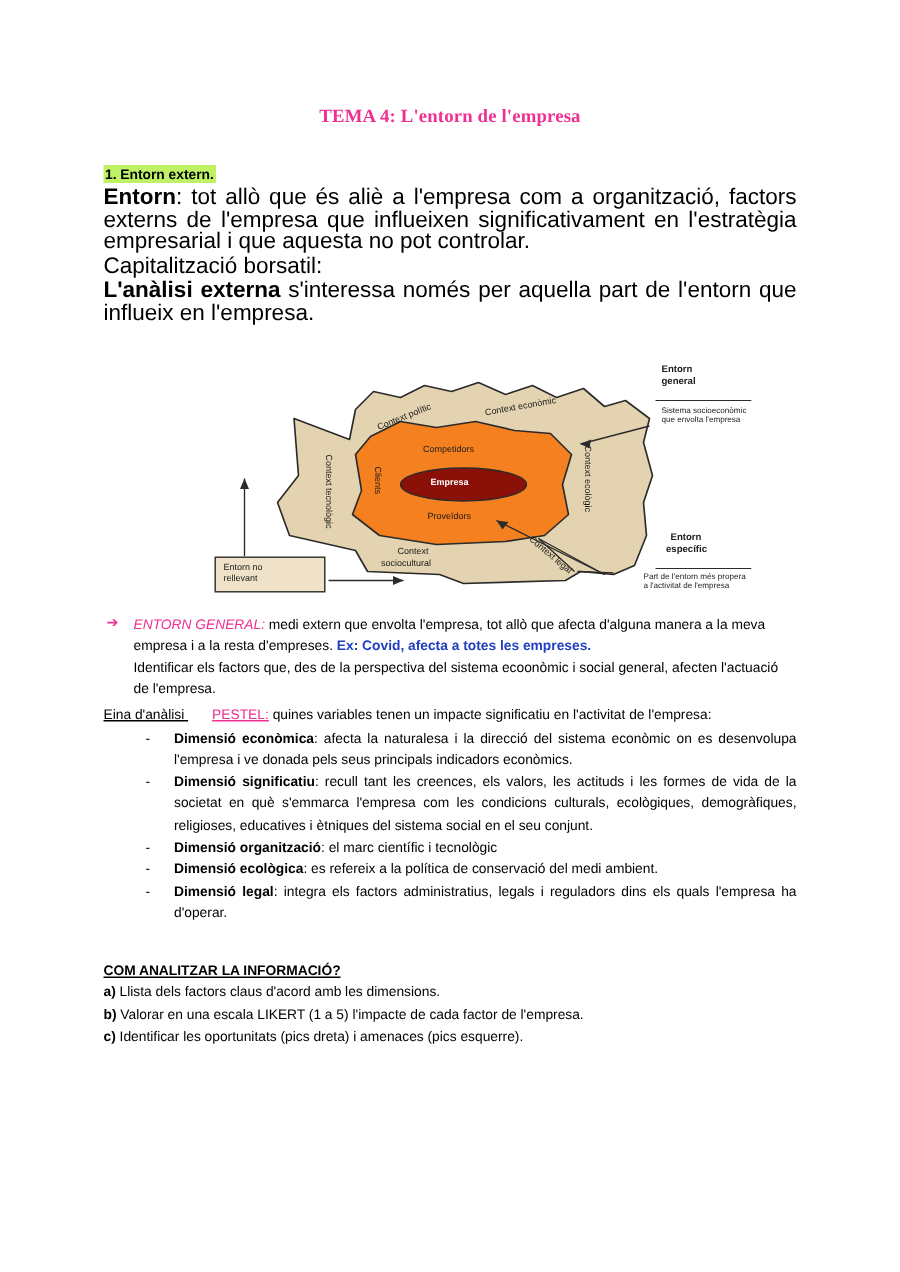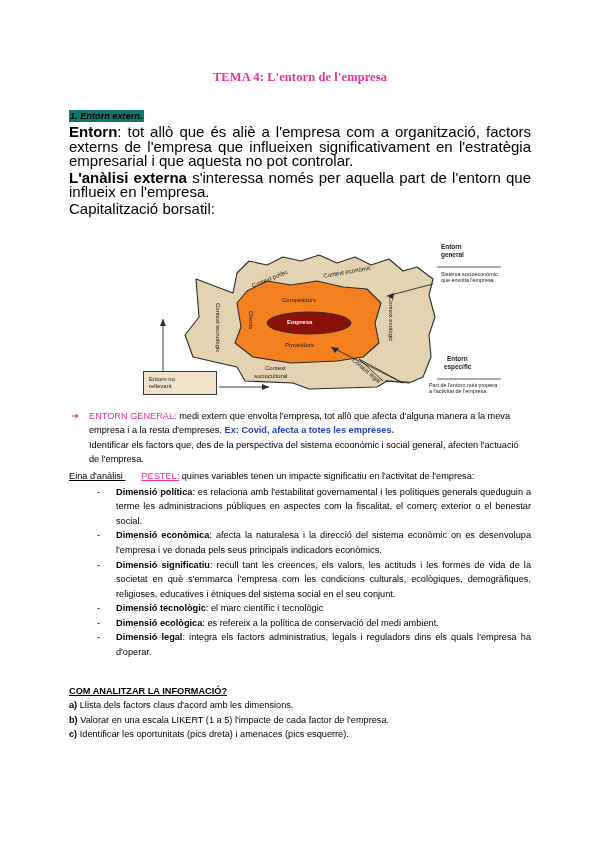--- a/index.html
+++ b/index.html
@@ -41,24 +41,23 @@
   }
 
   
   .sec-head {
     margin-top: 25px;
     font-size: 9.2px;
     font-weight: bold;
     line-height: 13px;
   }
   .sec-head span.hl {
-    background: #0f766e;
+    background: #bef264;
     color: #000;
     padding: 1px 1px 1px 1px;
-    font-style: italic;
   }
 
   p.body, .para {
     font-size: 15px;
     line-height: 14.6px;
     margin: 2px 0 0 0;
     text-align: justify;
   }
   .tight { text-align: left; }
   .gap-md { margin-top: 14px; }
@@ -113,21 +112,21 @@
     font-size: 9.2px;
     line-height: 14.6px;
   }
   .arrow-mark {
     position: absolute;
     left: 2px;
     top: 0px;
     color: #ef2f91;
     font-size: 9.5px;
   }
-  .pink { color: #ef2f91; }
+  .pink { color: #ef2f91; font-style: italic; }
   .blue { color: #1f3fbf; font-weight: bold; }
 
   .pestel-line {
     margin-top: 2px;
     font-size: 9.2px;
     line-height: 14.6px;
   }
   .pestel-line .u-pink { color: #ef2f91; text-decoration: underline; margin-left: 16px; }
   .pestel-line .u-blk { text-decoration: underline; }
 
@@ -172,23 +171,23 @@
   <div class="content">
 
     <div class="doc-title">TEMA 4: L'entorn de l'empresa</div>
 
     <div class="sec-head">
       <span class="hl">1. Entorn extern.</span>
     </div>
 
     <p class="body"><b>Entorn</b><span>: tot allò que és aliè a l'empresa com a organització, factors externs de l'empresa que influeixen significativament en l'estratègia empresarial i que aquesta no pot controlar.</span></p>
 
+    <p class="body tight gap-md">Capitalització borsatil:</p>
+
     <p class="body tight gap-md"><b>L'anàlisi externa</b><span> s'interessa només per aquella part de l'entorn que influeix en l'empresa.</span></p>
-
-    <p class="body tight gap-md">Capitalització borsatil:</p>
 
 
     <div class="diagram-wrap">
       <div class="diagram">
 
         <svg width="360" height="168" viewBox="0 0 360 168">
 
           <path d="M92,62 L55,48 L58,86 L44,104 L52,126 L96,136 L104,150 L152,152 L168,158 L236,156 L246,150 L268,152
                    L282,146 L290,126 L288,104 L294,86 L288,64 L292,48 L276,36 L262,40 L248,28 L230,34 L214,26
                    L196,32 L178,24 L160,30 L142,26 L126,34 L108,30 L96,42 Z" fill="#e3d3b0" stroke="#2b2b2b" stroke-width="1.1" stroke-linejoin="round"></path>
@@ -253,24 +252,23 @@
 
     <div class="arrow-block">
       <span class="arrow-mark">➔</span>
       <span class="pink">ENTORN GENERAL:</span><span> medi extern que envolta l'empresa, tot allò que afecta d'alguna manera a la meva empresa i a la resta d'empreses. </span><span class="blue">Ex: Covid, afecta a totes les empreses.</span>
       <div style="margin-top:0px;">Identificar els factors que, des de la perspectiva del sistema ecoonòmic i social general, afecten l'actuació de l'empresa.</div>
     </div>
 
     <div class="pestel-line"><span class="u-blk">Eina d'anàlisi </span><span class="u-pink">PESTEL:</span><span> quines variables tenen un impacte significatiu en l'activitat de l'empresa:</span></div>
 
     <ul class="dash">
-      <li><b>Dimensió política</b><span>: es relaciona amb l'estabilitat governamental i les polítiques generals queduguin a terme les administracions públiques en aspectes com la fiscalitat, el comerç exterior o el benestar social.</span></li>
       <li><b>Dimensió econòmica</b><span>: afecta la naturalesa i la direcció del sistema econòmic on es desenvolupa l'empresa i ve donada pels seus principals indicadors econòmics.</span></li>
       <li><b>Dimensió significatiu</b><span>: recull tant les creences, els valors, les actituds i les formes de vida de la societat en què s'emmarca l'empresa com les condicions culturals, ecològiques, demogràfiques, religioses, educatives i ètniques del sistema social en el seu conjunt.</span></li>
-      <li class="tight"><b>Dimensió tecnològic</b><span>: el marc científic i tecnològic</span></li>
+      <li class="tight"><b>Dimensió organització</b><span>: el marc científic i tecnològic</span></li>
       <li class="tight"><b>Dimensió ecològica</b><span>: es refereix a la política de conservació del medi ambient.</span></li>
       <li><b>Dimensió legal</b><span>: integra els factors administratius, legals i reguladors dins els quals l'empresa ha d'operar.</span></li>
     </ul>
 
     <div class="closing">
       <div class="head">COM ANALITZAR LA INFORMACIÓ?</div>
       <div class="row"><b>a)</b><span> Llista dels factors claus d'acord amb les dimensions.</span></div>
       <div class="row"><b>b)</b><span> Valorar en una escala LIKERT (1 a 5) l'impacte de cada factor de l'empresa.</span></div>
       <div class="row"><b>c)</b><span> Identificar les oportunitats (pics dreta) i amenaces (pics esquerre).</span></div>
     </div>

